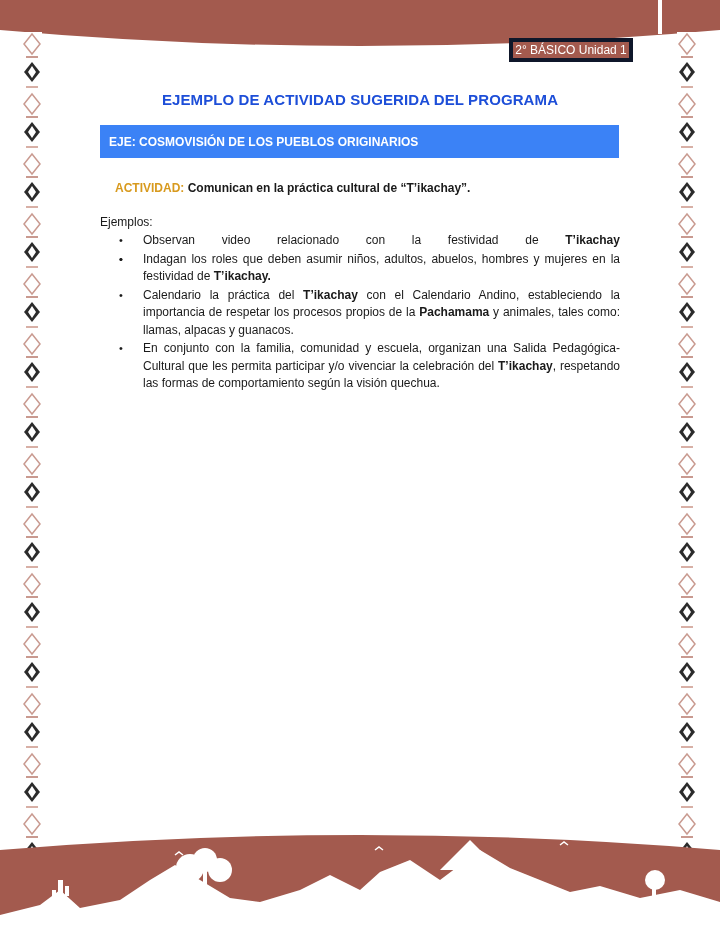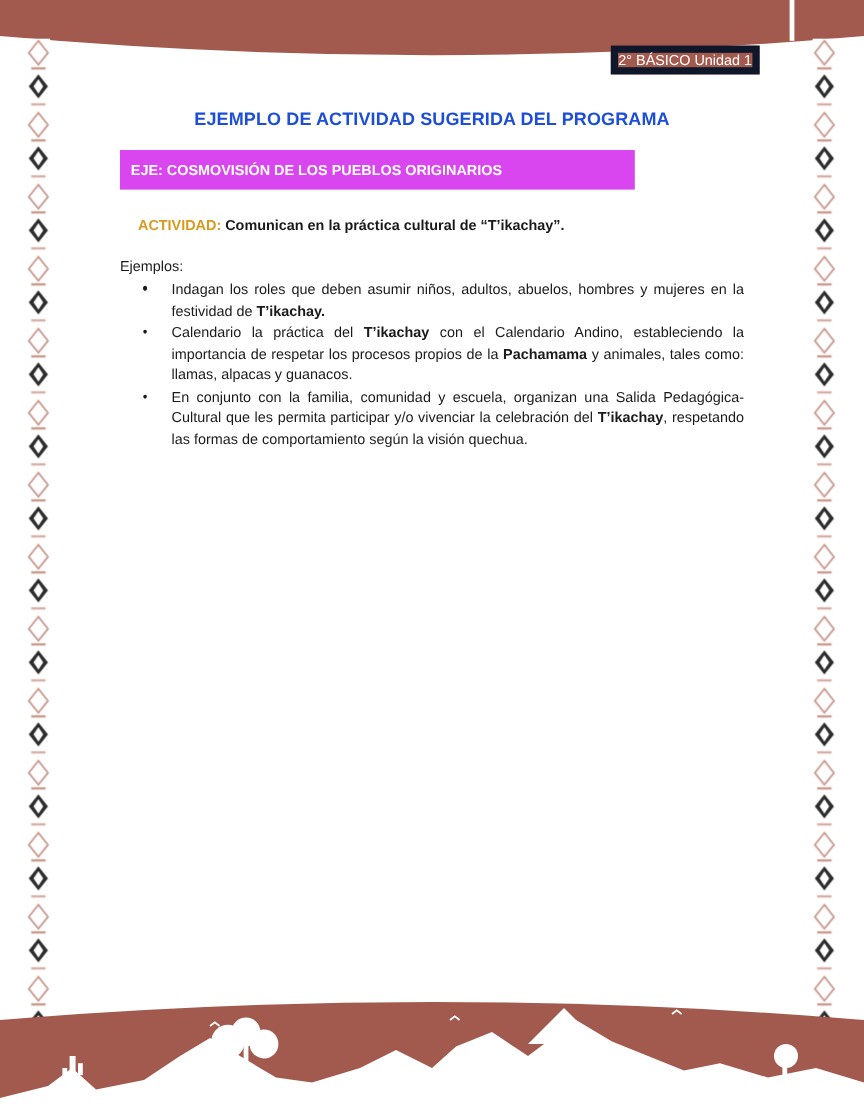--- a/index.html
+++ b/index.html
@@ -12,34 +12,34 @@
   .top-curve {
     position: absolute; left: 0; top: 0; width: 720px; height: 60px;
   }
   .top-tick {
     position: absolute; left: 658px; top: 0; width: 4px; height: 34px; background: #ffffff;
   }
   .unit-badge {
     position: absolute; left: 509px; top: 38px; width: 124px; height: 24px;
     background: #a35a4e; color: #fff; font-size: 12px;
     display: flex; align-items: center; justify-content: center;
-    border: 6px solid #0f172a; box-sizing: border-box;
+    border: 4px solid #0f172a; box-sizing: border-box;
   }
   .side-strip {
     position: absolute; top: 32px; width: 20px; height: 820px;
   }
   .side-left { left: 22px; }
   .side-right { left: 677px; }
   .page-title {
     position: absolute; left: 0; top: 91px; width: 720px; text-align: center;
     font-weight: bold; font-size: 15px; letter-spacing: 0.1px; color: #1d4ed8;
   }
   .axis-bar {
-    position: absolute; left: 100px; top: 125px; width: 429px; height: 33px;
-    background: #d946ef; color: #fff; font-weight: bold; font-size: 12px;
+    position: absolute; left: 100px; top: 125px; width: 519px; height: 33px;
+    background: #3b82f6; color: #fff; font-weight: bold; font-size: 12px;
     display: flex; align-items: center; padding-left: 9px; box-sizing: border-box;
   }
   .activity {
     position: absolute; left: 100px; top: 181px; font-size: 12px; font-weight: bold;
   }
   .activity .label { color: #d89a1e; margin-left: 15px; }
   .examples-label {
     position: absolute; left: 100px; top: 215px; font-size: 12px; font-weight: normal;
   }
   .list {
@@ -91,20 +91,30 @@
 <div class="activity">
   <span class="label">ACTIVIDAD:</span>
   <span>Comunican en la práctica cultural de “T’ikachay”.</span>
 </div>
 
 <div class="examples-label">Ejemplos:</div>
 
 <ul class="list">
   <li>
     <span class="bullet">•</span>
+    <div class="justify-line">
+      <span>Observan</span>
+      <span>video</span>
+      <span>relacionado</span>
+      <span>con</span>
+      <span>la</span>
+      <span>festividad</span>
+      <span>de</span>
+      <b>T’ikachay</b>
+    </div>
   </li>
   <li>
     <span class="bullet">•</span>
   </li>
   <li>
     <span class="bullet">•</span>
     <span>Indagan los roles que deben asumir niños, adultos, abuelos, hombres y mujeres en la festividad de </span><b>T’ikachay</b><b>.</b>
   </li>
   <li>
     <span class="bullet">•</span>

